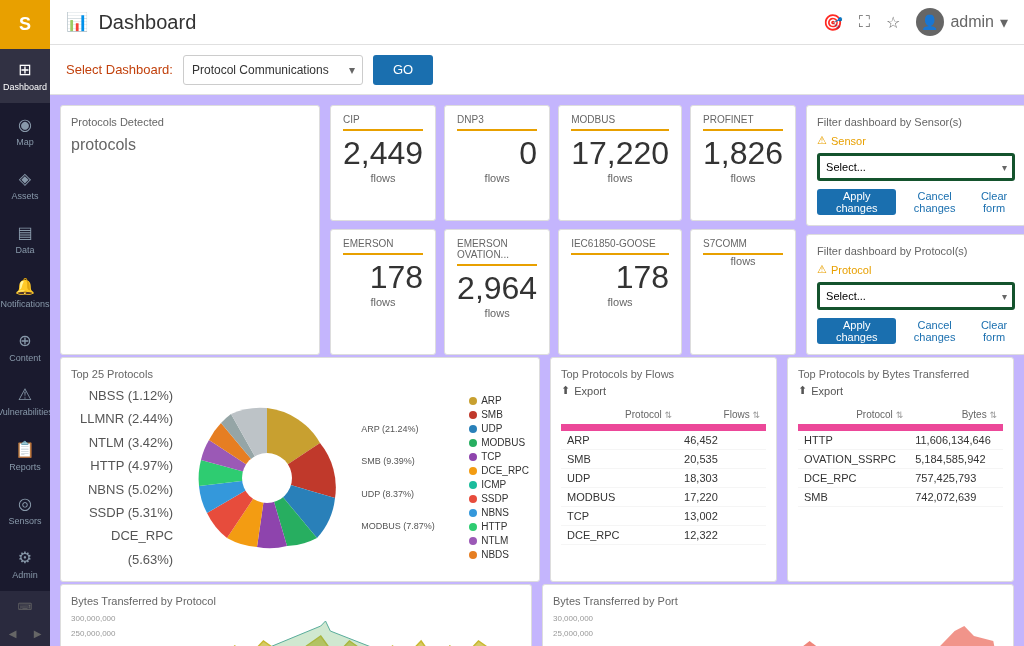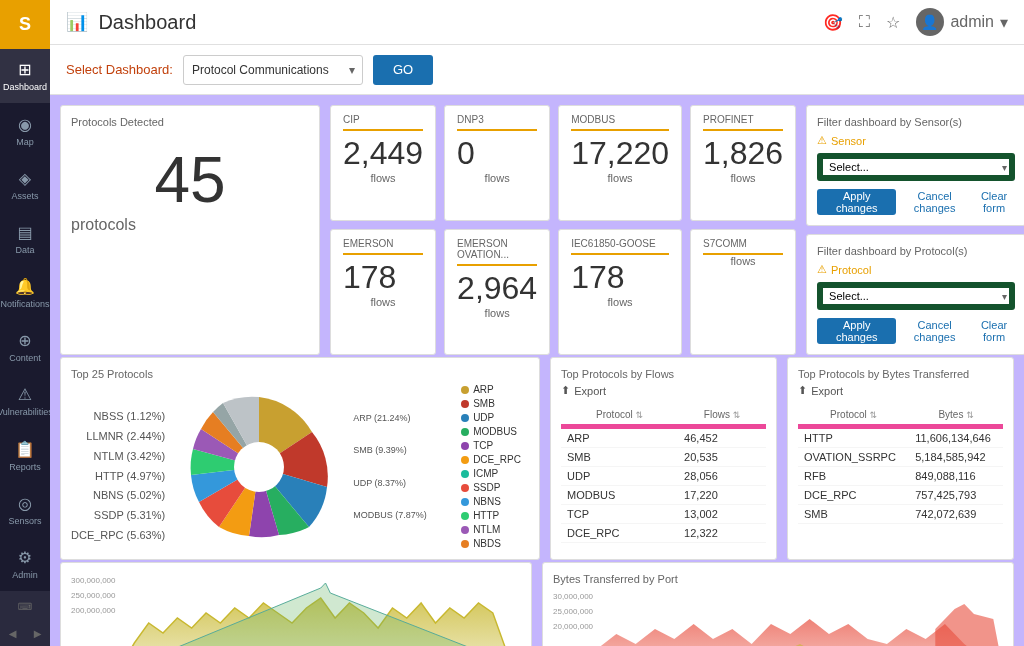--- a/index.html
+++ b/index.html
@@ -42,29 +42,29 @@
     
     .top-row { display: flex; gap: 10px; }
     .protocols-detected { background: white; border: 1px solid #ddd; border-radius: 3px; padding: 10px; flex: 0 0 260px; }
     .protocols-detected .section-title { font-size: 11px; color: #666; margin-bottom: 8px; font-weight: 500; }
     .big-number { font-size: 64px; font-weight: 200; color: #333; text-align: center; line-height: 1; margin-top: 20px; }
     .big-label { text-align: left; font-size: 16px; color: #666; margin-top: 4px; }
 
     .stat-cards { display: grid; grid-template-columns: 1fr 1fr 1fr 1fr; gap: 8px; flex: 1; }
     .stat-card { background: white; border: 1px solid #ddd; border-radius: 3px; padding: 8px 12px; display: flex; flex-direction: column; }
     .stat-card .proto-name { font-size: 10px; color: #666; font-weight: 500; }
-    .stat-card .proto-value { font-size: 32px; font-weight: 200; color: #333; text-align: left; margin-top: 4px; }
+    .stat-card .proto-value { font-size: 32px; font-weight: 200; color: #333; text-align: right; margin-top: 4px; }
     .stat-card .proto-flows { font-size: 11px; color: #666; text-align: center; }
     .stat-card-divider { border-top: 2px solid #e8a000; margin-top: 4px; }
 
     .filter-panel { flex: 0 0 220px; display: flex; flex-direction: column; gap: 8px; }
     .filter-box { background: white; border: 1px solid #ddd; border-radius: 3px; padding: 10px; }
     .filter-box .filter-title { font-size: 11px; color: #666; margin-bottom: 6px; font-weight: 500; }
     .filter-warning { display: flex; align-items: center; gap: 4px; font-size: 11px; color: #e8a000; margin-bottom: 6px; }
-    .filter-select { width: 100%; height: 28px; border: 6px solid #14532d; border-radius: 3px; font-size: 11px; padding: 0 6px; appearance: none; background: white; cursor: pointer; }
+    .filter-select { width: 100%; height: 28px; border: 3px solid #14532d; border-radius: 3px; font-size: 11px; padding: 0 6px; appearance: none; background: white; cursor: pointer; }
     .filter-select-wrapper { position: relative; margin-bottom: 8px; }
     .filter-select-wrapper::after { content: '▾'; position: absolute; right: 8px; top: 50%; transform: translateY(-50%); pointer-events: none; color: #666; font-size: 10px; }
     .filter-actions { display: flex; gap: 6px; align-items: center; }
     .btn-apply { height: 26px; padding: 0 10px; background: #1a6faf; color: white; border: none; border-radius: 3px; font-size: 11px; cursor: pointer; }
     .btn-cancel { background: none; border: none; color: #1a6faf; font-size: 11px; cursor: pointer; }
     .btn-clear { background: none; border: none; color: #1a6faf; font-size: 11px; cursor: pointer; }
 
     
     .middle-row { display: flex; gap: 10px; }
     .panel { background: white; border: 1px solid #ddd; border-radius: 3px; padding: 10px; }
@@ -75,21 +75,21 @@
     .pie-chart { width: 160px; height: 160px; flex-shrink: 0; }
     .legend { display: flex; flex-direction: column; gap: 3px; font-size: 10px; color: #333; }
     .legend-item { display: flex; align-items: center; gap: 4px; }
     .legend-dot { width: 8px; height: 8px; border-radius: 50%; flex-shrink: 0; }
 
     .top-protocols-flows { flex: 1; }
     .top-protocols-bytes { flex: 1; }
 
     .export-btn { display: flex; align-items: center; gap: 4px; font-size: 11px; color: #555; cursor: pointer; border: none; background: none; margin-bottom: 8px; }
     .data-table { width: 100%; border-collapse: collapse; font-size: 11px; }
-    .data-table th { text-align: center; color: #666; font-weight: 500; padding: 4px 6px; border-bottom: 5px solid #ec4899; font-size: 10px; }
+    .data-table th { text-align: right; color: #666; font-weight: 500; padding: 4px 6px; border-bottom: 7px solid #ec4899; font-size: 10px; }
     .data-table td { padding: 3px 6px; border-bottom: 1px solid #f5f5f5; color: #333; }
     .sort-icon { color: #999; font-size: 9px; }
 
     
     .bottom-row { display: flex; gap: 10px; }
     .chart-panel { flex: 1; min-height: 130px; }
     .chart-title { font-size: 11px; color: #666; margin-bottom: 4px; font-weight: 500; }
 
     
     ::-webkit-scrollbar { width: 6px; }
@@ -178,21 +178,20 @@
     </div>
     <button class="btn-go">GO</button>
   </div>
 
   <div class="content">
 
     <div class="top-row">
 
       <div class="protocols-detected panel">
         <div class="section-title">Protocols Detected</div>
-        <div class="big-number">45</div>
         <div class="big-label">protocols</div>
       </div>
 
       <div class="stat-cards">
 
         <div class="stat-card">
           <div class="proto-name">CIP</div>
           <div class="stat-card-divider"></div>
           <div class="proto-value">2,449</div>
           <div class="proto-flows">flows</div>
@@ -280,21 +279,21 @@
         </div>
       </div>
     </div>
 
     <div class="middle-row">
 
       <div class="panel protocols-chart">
         <div class="panel-title">Top 25 Protocols</div>
         <div class="chart-area">
 
-          <div style="display:flex; align-items:center; font-size:11px; color:#555; line-height:1.8; margin-right:4px; text-align:right; min-width:90px;margin-top:20px;">
+          <div style="display:flex; align-items:center; font-size:13px; color:#555; line-height:1.8; margin-right:4px; text-align:right; min-width:90px;">
             <div>
               <div>NBSS (1.12%)</div>
               <div>LLMNR (2.44%)</div>
               <div>NTLM (3.42%)</div>
               <div>HTTP (4.97%)</div>
               <div>NBNS (5.02%)</div>
               <div>SSDP (5.31%)</div>
               <div>DCE_RPC (5.63%)</div>
             </div>
           </div>
@@ -411,21 +410,21 @@
               <tr>
                 <td>ARP</td>
                 <td>46,452</td>
               </tr>
               <tr>
                 <td>SMB</td>
                 <td>20,535</td>
               </tr>
               <tr>
                 <td>UDP</td>
-                <td>28,056</td>
+                <td>18,303</td>
               </tr>
               <tr>
                 <td>MODBUS</td>
                 <td>17,220</td>
               </tr>
               <tr>
                 <td>TCP</td>
                 <td>13,002</td>
               </tr>
               <tr>
@@ -452,39 +451,36 @@
           <tbody id="bytes-tbody">
               <tr>
                 <td>HTTP</td>
                 <td>11,606,134,646</td>
               </tr>
               <tr>
                 <td>OVATION_SSRPC</td>
                 <td>5,184,585,942</td>
               </tr>
               <tr>
-                <td>RFB</td>
-                <td>849,088,116</td>
-              </tr>
-              <tr>
                 <td>DCE_RPC</td>
                 <td>757,425,793</td>
               </tr>
               <tr>
                 <td>SMB</td>
                 <td>742,072,639</td>
               </tr>
             </tbody>
         </table>
       </div>
     </div>
 
     <div class="bottom-row">
 
       <div class="panel chart-panel">
+        <div class="chart-title">Bytes Transferred by Protocol</div>
         <div style="display:flex;">
           <div style="font-size:8px;color:#999;text-align:right;margin-right:4px;line-height:1.9;flex-shrink:0;">
             <div>300,000,000</div>
             <div>250,000,000</div>
             <div>200,000,000</div>
 
           </div>
           <svg width="100%" height="100" viewBox="0 0 420 100" preserveAspectRatio="none">
             <defs>
               <linearGradient id="grad1" x1="0" y1="0" x2="0" y2="1">

